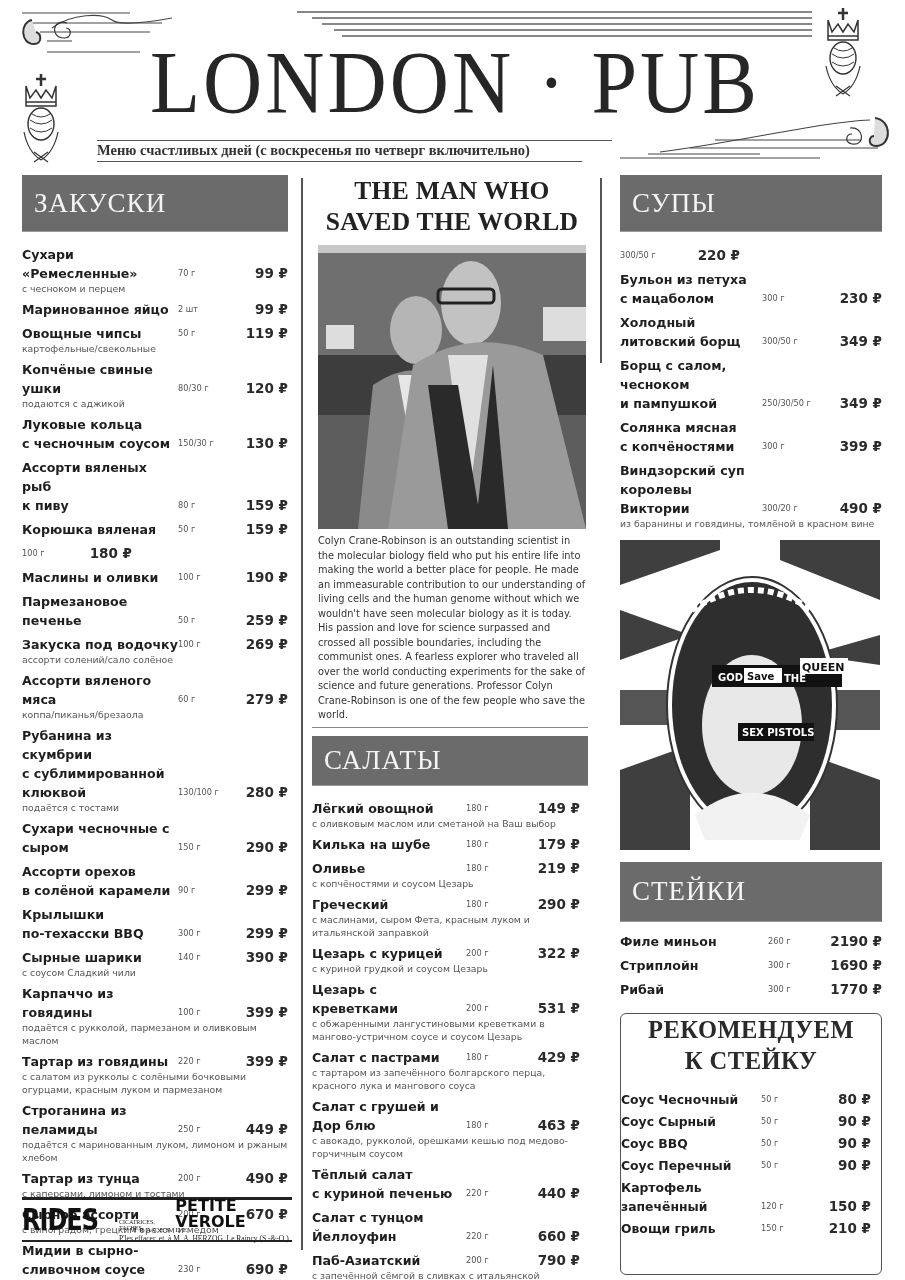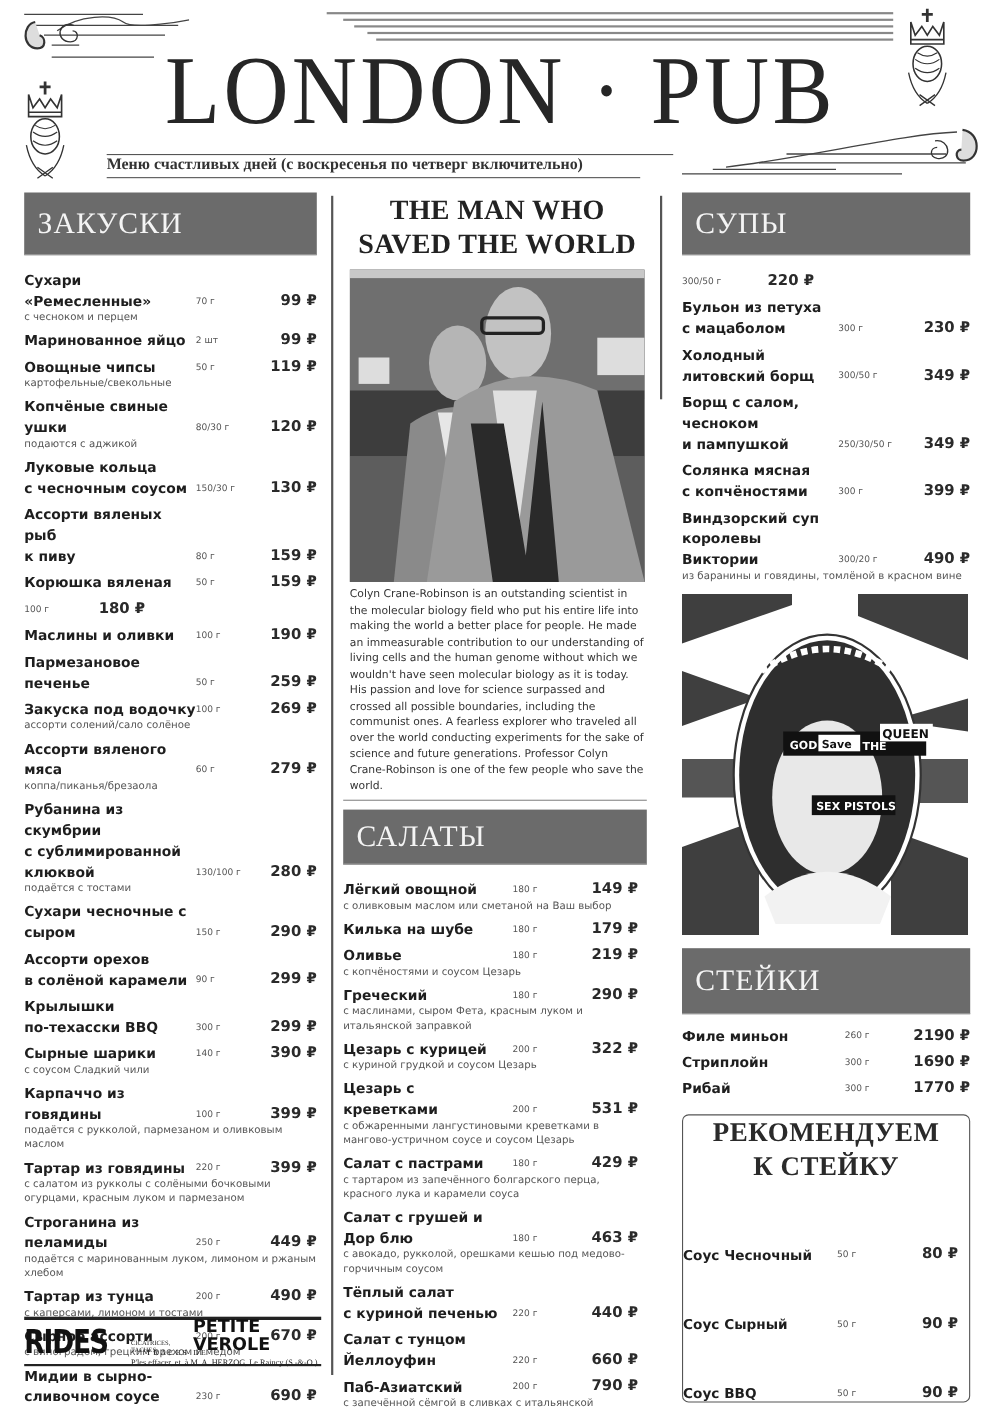--- a/index.html
+++ b/index.html
@@ -77,21 +77,21 @@
   .recommend {
     position: relative; margin-top: 14px; width: 262px; height: 262px;
     border: 1.5px solid #555; border-radius: 6px;
   }
   .rec-title {
     font-family: "Liberation Serif", serif; font-weight: bold; font-size: 24.5px;
     text-align: center; color: #2a2a2a; line-height: 31px; letter-spacing: 0.5px;
   }
   .rec-items { margin-top: 14px; padding: 0 10px 0 0; }
   .rec-items .item { margin-bottom: 3px; }
-  .rec-items .name { font-size: 12.4px; margin-top: 41px; }
+  .rec-items .name { font-size: 12.4px; }
 
   
   .ad { position: absolute; left: 22px; top: 1197px; width: 270px; height: 50px; }
   .ad .bar { height: 3px; background: #222; }
   .ad .content { display: flex; align-items: center; height: 40px; gap: 16px; }
   .ad .big {
     font-family: "DejaVu Sans", sans-serif; font-weight: bold; font-size: 24px; letter-spacing: -1px;
     color: #111; transform: scaleY(1.25); margin-right: 5px;
   }
   .ad .smallcol { display: flex; flex-direction: column; line-height: 1.05; }
@@ -428,21 +428,21 @@
             <span class="price">531 ₽</span>
           </div>
           <div class="desc">с обжаренными лангустиновыми креветками в мангово-устричном соусе и соусом Цезарь</div>
         </div>
         <div class="item">
           <div class="row">
             <span class="name">Салат с пастрами</span>
             <span class="weight" style="width: 56px;">180 г</span>
             <span class="price">429 ₽</span>
           </div>
-          <div class="desc">с тартаром из запечённого болгарского перца, красного лука и карамели соуса</div>
+          <div class="desc">с тартаром из запечённого болгарского перца, красного лука и мангового соуса</div>
         </div>
         <div class="item">
           <div class="row">
             <span class="name">Салат с грушей и Дор блю</span>
             <span class="weight" style="width: 56px;">180 г</span>
             <span class="price">463 ₽</span>
           </div>
           <div class="desc">с авокадо, рукколой, орешками кешью под медово-горчичным соусом</div>
         </div>
         <div class="item">

